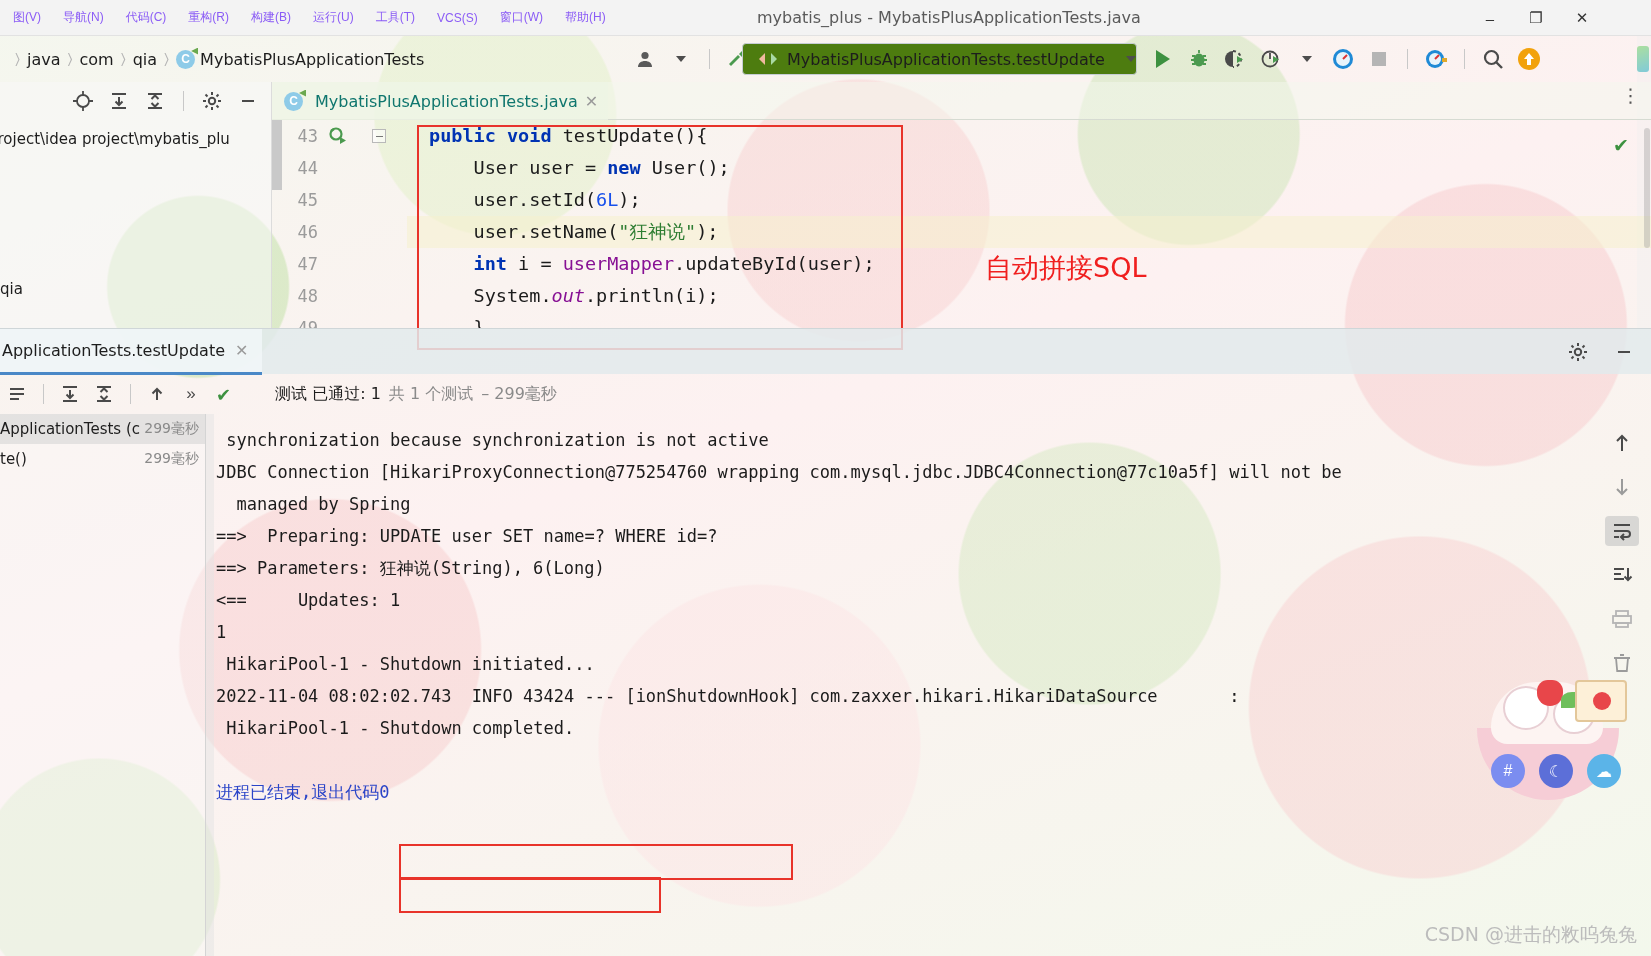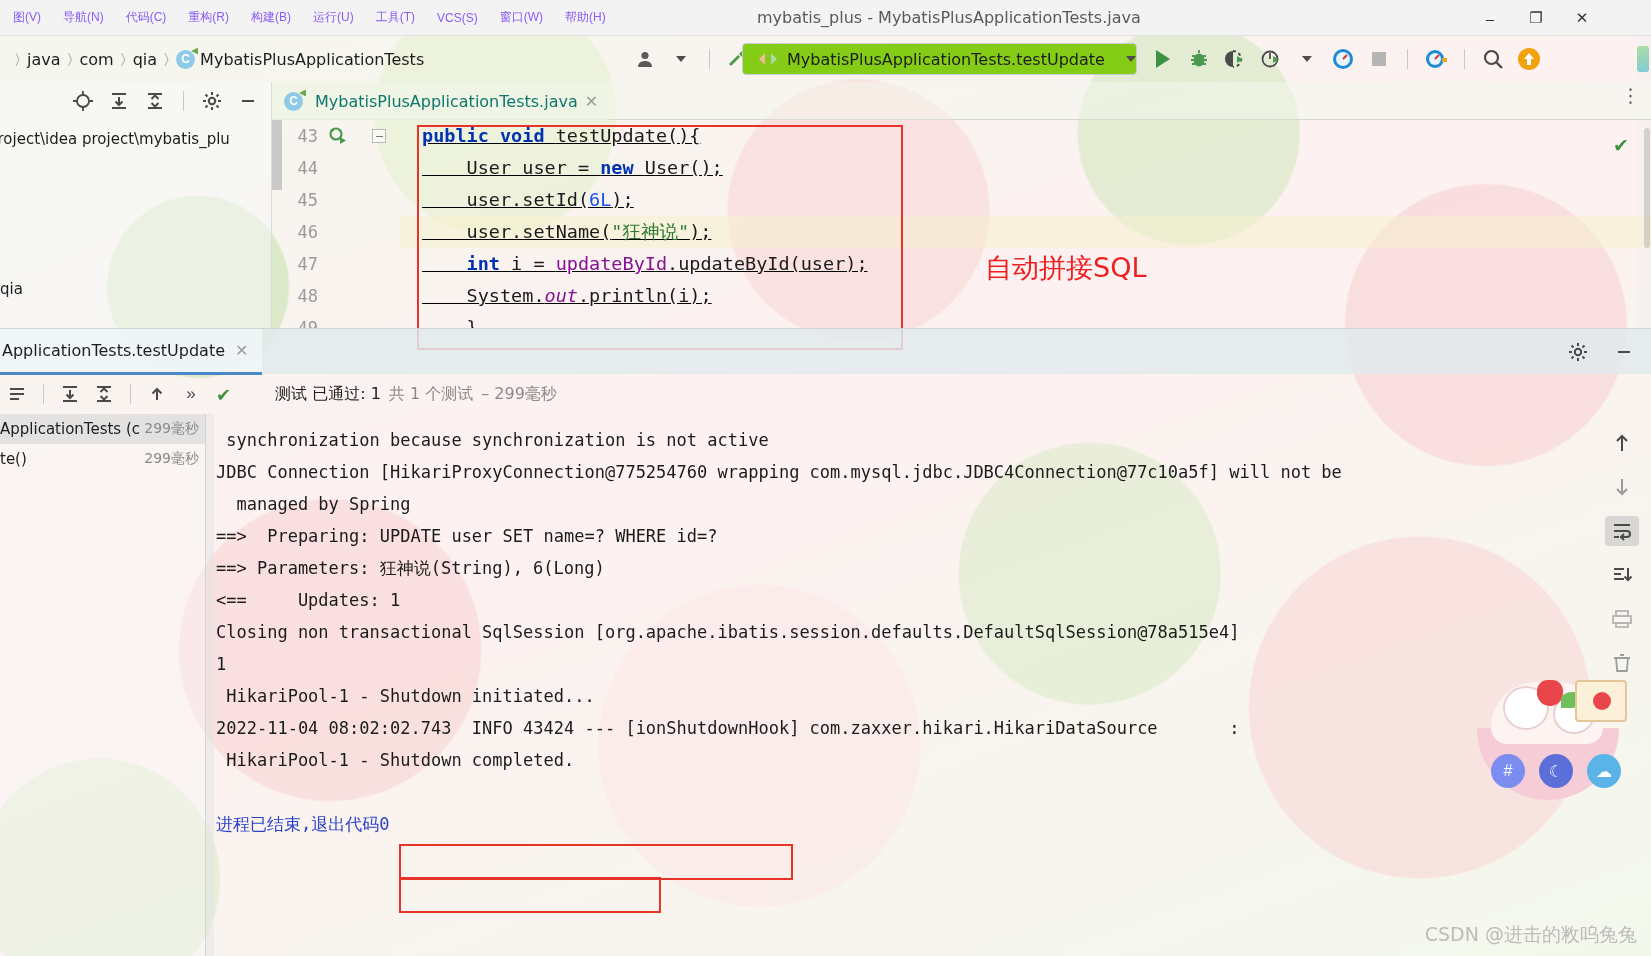--- a/index.html
+++ b/index.html
@@ -83,21 +83,21 @@
   }
 
   .tool-grp { display: flex; align-items: center; gap: 6px; }
   .ic-btn {
     width: 30px; height: 30px; display: flex; align-items: center;
     justify-content: center; border-radius: 4px; cursor: default;
   }
 
   .runcfg {
     height: 32px; min-width: 395px; border: 1px solid #c6cdd4; border-radius: 4px;
-    background: #84cc16; display: flex; align-items: center; gap: 8px;
+    background: #4d7c0f; display: flex; align-items: center; gap: 8px;
     padding: 0 0 0 14px;
   }
   .runcfg-label {
     font-size: 16px; color: #1d1d1d; white-space: nowrap; flex: 1;
     font-family: "DejaVu Sans", "Liberation Sans", sans-serif;
   }
   .tri-down { width: 0; height: 0; border-left: 5px solid transparent; border-right: 5px solid transparent; border-top: 6px solid #4d4d4d; }
   .play-tri { width: 0; height: 0; border-top: 9px solid transparent; border-bottom: 9px solid transparent; border-left: 14px solid #3d9140; }
 
   
@@ -157,21 +157,21 @@
     position: absolute; left: 56px; width: 20px; height: 20px;
     display: flex; align-items: center; justify-content: center;
   }
   .fold {
     position: absolute; left: 100px; width: 14px; height: 14px;
     border: 1px solid #b9b9b9; background: rgba(255,255,255,0.6);
     display: flex; align-items: center; justify-content: center;
   }
   .fold::after { content: ""; width: 7px; height: 1px; background: #777; }
   .code-area {
-    position: absolute; top: 0; left: 128px; right: 0; height: 208px; text-decoration: underline;
+    position: absolute; top: 0; left: 135px; right: 0; height: 208px;
   }
   .code-line {
     height: 32px; line-height: 32px; padding-left: 22px;
     font-family: "DejaVu Sans Mono", monospace; font-size: 18.5px;
     color: #1b1b1b; white-space: pre;
   }
   .hl-line { background: rgba(245,240,205,0.55); }
   .kw { color: #0033b3; font-weight: bold; }
   .fn { color: #1b1b1b; }
   .num { color: #1750eb; }
@@ -572,21 +572,21 @@
           <div class="gutter-row">
             <span class="lnum">49</span>
           </div>
         </div>
     </div>
     <div class="code-area" id="code-rows">
         <div class="code-line"><span class="kw">public </span><span class="kw">void </span><span class="fn">testUpdate</span><span class="stat">(){</span></div>
         <div class="code-line"><span class="stat">    User user = </span><span class="kw">new </span><span class="stat">User();</span></div>
         <div class="code-line"><span class="stat">    user.setId(</span><span class="num">6L</span><span class="stat">);</span></div>
         <div class="code-line hl-line"><span class="stat">    user.setName(</span><span class="str">"狂神说"</span><span class="stat">);</span></div>
-        <div class="code-line"><span class="kw">    int </span><span class="stat">i = </span><span class="fld">updateById</span><span class="stat">.updateById(user);</span></div>
+        <div class="code-line"><span class="kw">    int </span><span class="stat">i = </span><span class="fld">userMapper</span><span class="stat">.updateById(user);</span></div>
         <div class="code-line"><span class="stat">    System.</span><span class="fld italic">out</span><span class="stat">.println(i);</span></div>
         <div class="code-line"><span class="stat">    }</span></div>
       </div>
     <div class="scroll-right">
         <div class="thumb"></div>
       </div>
     <div class="check-right">✔</div>
   </div>
   <div class="code-highlight-box"></div>
   <div class="annot-sql">自动拼接SQL</div>
@@ -661,21 +661,20 @@
 
     <div class="console">
       <div class="console-gutter"></div>
       <div id="console-lines">
           <div class="cline"> synchronization because synchronization is not active</div>
           <div class="cline">JDBC Connection [HikariProxyConnection@775254760 wrapping com.mysql.jdbc.JDBC4Connection@77c10a5f] will not be</div>
           <div class="cline">  managed by Spring</div>
           <div class="cline">==&gt;  Preparing: UPDATE user SET name=? WHERE id=?</div>
           <div class="cline">==&gt; Parameters: 狂神说(String), 6(Long)</div>
           <div class="cline">&lt;==     Updates: 1</div>
-          <div class="cline">Closing non transactional SqlSession [org.apache.ibatis.session.defaults.DefaultSqlSession@78a515e4]</div>
           <div class="cline">1</div>
           <div class="cline"> HikariPool-1 - Shutdown initiated...</div>
           <div class="cline">2022-11-04 08:02:02.743  INFO 43424 --- [ionShutdownHook] com.zaxxer.hikari.HikariDataSource       :</div>
           <div class="cline"> HikariPool-1 - Shutdown completed.</div>
           <div class="cline">&nbsp;</div>
           <div class="cline blue">进程已结束,退出代码0</div>
         </div>
     </div>
     <div class="box-sql"></div>
     <div class="box-params"></div>

